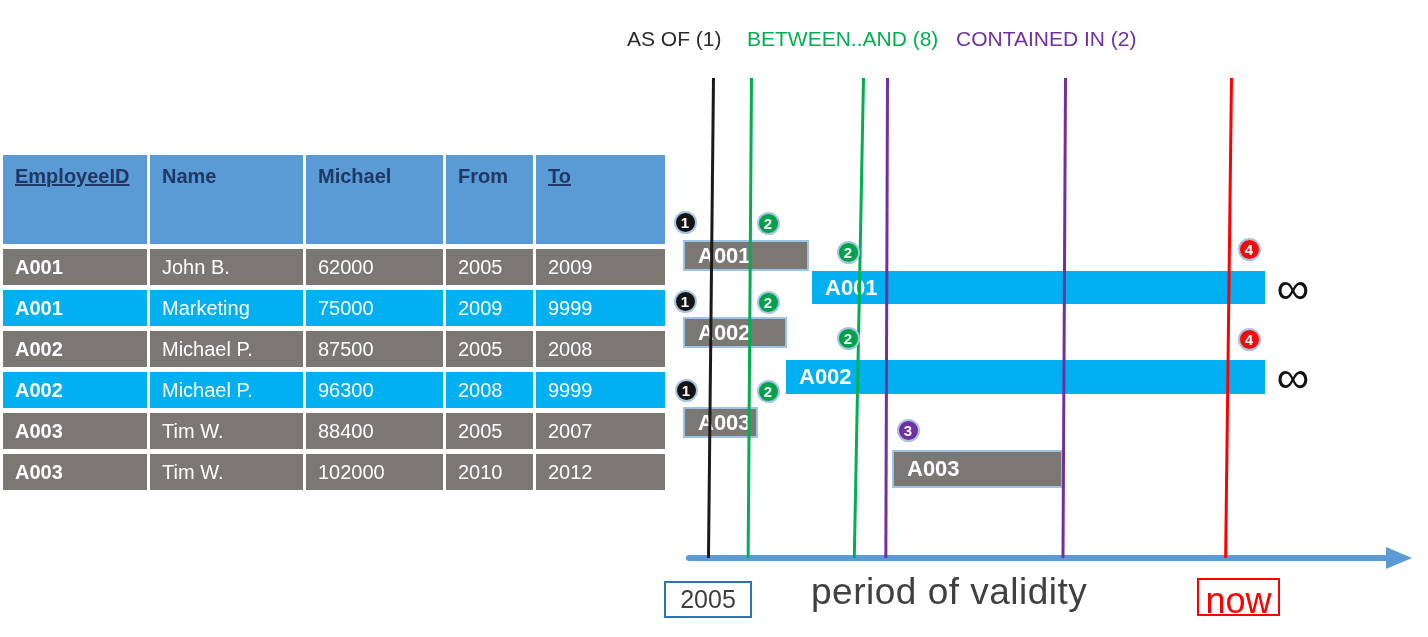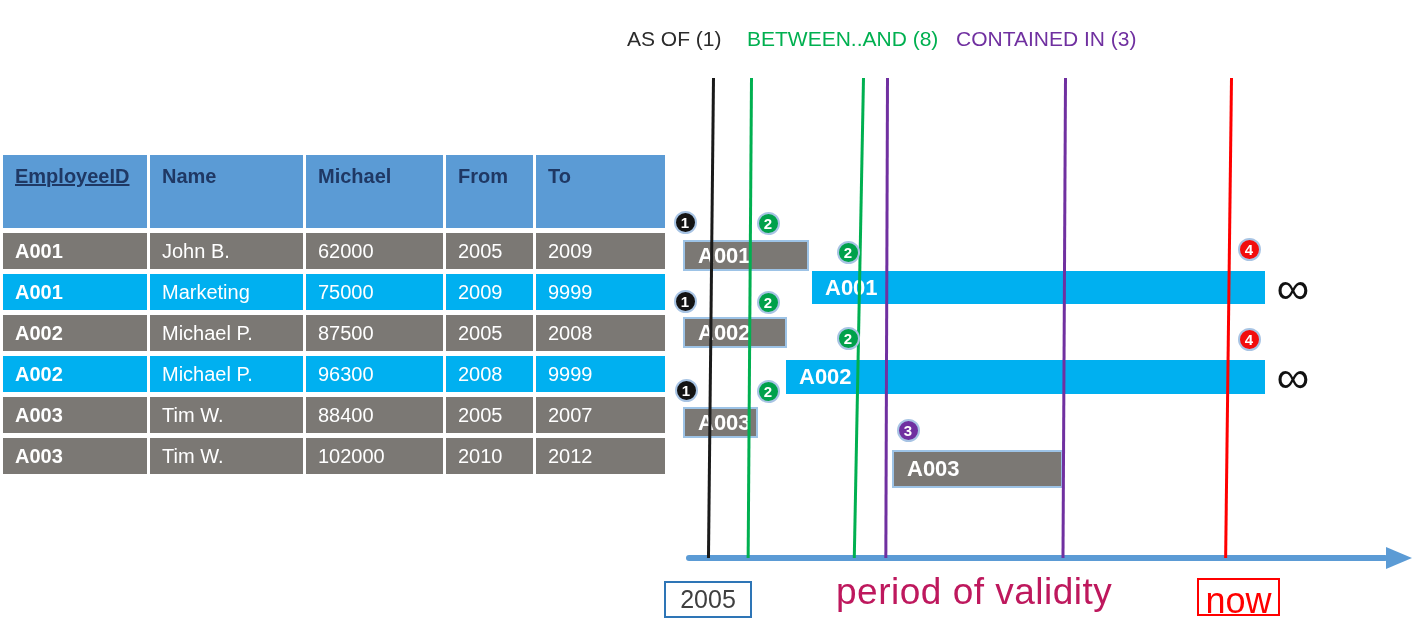--- a/index.html
+++ b/index.html
@@ -4,21 +4,21 @@
 <style>
   html,body{margin:0;padding:0;background:#ffffff;}
   body{font-family:"Liberation Sans",sans-serif;}
   .canvas{position:relative;width:1428px;height:637px;background:#fff;overflow:hidden;}
 
   
   table.emp-table{position:absolute;left:0;top:150px;border-collapse:separate;border-spacing:3px 5px;}
   table.emp-table th{
     background:var(--header-blue);color:var(--header-text);
     font-size:20px;font-weight:bold;text-align:left;vertical-align:top;
-    padding:10px 0 0 12px;height:63px;box-sizing:content-box;
+    padding:10px 0 16px 12px;height:63px;box-sizing:content-box;
   }
   table.emp-table th span.underline{text-decoration:underline;}
   table.emp-table td{
     font-size:20px;color:#ffffff;padding:0 0 0 12px;height:36px;
     background:var(--row-gray);white-space:nowrap;
   }
   table.emp-table tr.hl td{background:var(--row-cyan);}
   table.emp-table td:first-child{font-weight:bold;}
 
   
@@ -47,38 +47,38 @@
        display:flex;align-items:center;justify-content:center;z-index:1;}
 
   .axis-bar{position:absolute;left:686px;top:555px;width:702px;height:6px;background:var(--axis-blue);border-radius:3px;}
   .axis-head{position:absolute;left:1386px;top:547px;width:0;height:0;
              border-top:11px solid transparent;border-bottom:11px solid transparent;
              border-left:26px solid var(--axis-blue);}
 
   .start-box{position:absolute;left:664px;top:581px;width:84px;height:33px;
              border:2px solid var(--box-blue);color:#3f3f3f;font-size:25px;
              display:flex;align-items:center;justify-content:center;}
-  .axis-label{position:absolute;left:836px;top:571px;font-size:37px;color:#be185d;letter-spacing:0.5px;white-space:nowrap;}
+  .axis-label{position:absolute;left:811px;top:571px;font-size:37px;color:#404040;letter-spacing:0.5px;white-space:nowrap;}
   .now-box{position:absolute;left:1197px;top:578px;width:79px;height:34px;
            border:2px solid var(--red);color:var(--red);font-size:36px;
            display:flex;align-items:flex-start;justify-content:center;}
 </style>
 </head>
 <body>
 
 <div class="canvas">
 
   <table class="emp-table">
     <thead>
       <tr id="thead-row">
           <th style="width: 132px;"><span class="underline">EmployeeID</span></th>
           <th style="width: 141px;"><span>Name</span></th>
           <th style="width: 125px;"><span>Michael</span></th>
           <th style="width: 75px; margin-top: 48px;"><span>From</span></th>
-          <th style="width: 117px;"><span>To</span></th>
+          <th style="width: 117px; text-decoration: underline;"><span>To</span></th>
         </tr>
     </thead>
     <tbody id="tbody">
         <tr>
           <td>A001</td>
           <td>John B.</td>
           <td>62000</td>
           <td>2005</td>
           <td>2009</td>
         </tr>
@@ -115,21 +115,21 @@
           <td>Tim W.</td>
           <td>102000</td>
           <td>2010</td>
           <td>2012</td>
         </tr>
       </tbody>
   </table>
 
   <div class="legend as-of">AS OF (1)</div>
   <div class="legend between">BETWEEN..AND (8)</div>
-  <div class="legend contained">CONTAINED IN (3)</div>
+  <div class="legend contained">CONTAINED IN (2)</div>
 
   <div id="diagram">
     <div class="axis-bar"></div>
     <div class="axis-head"></div>
     <div class="start-box">
       <span>2005</span>
     </div>
     <div class="axis-label">period of validity</div>
     <div class="now-box">
       <span>now</span>

